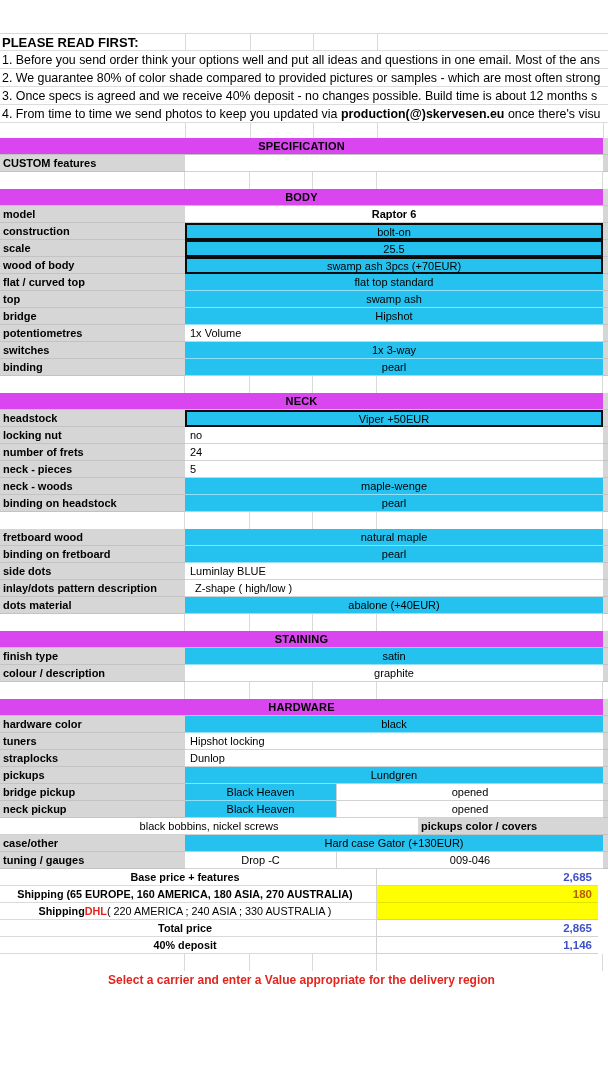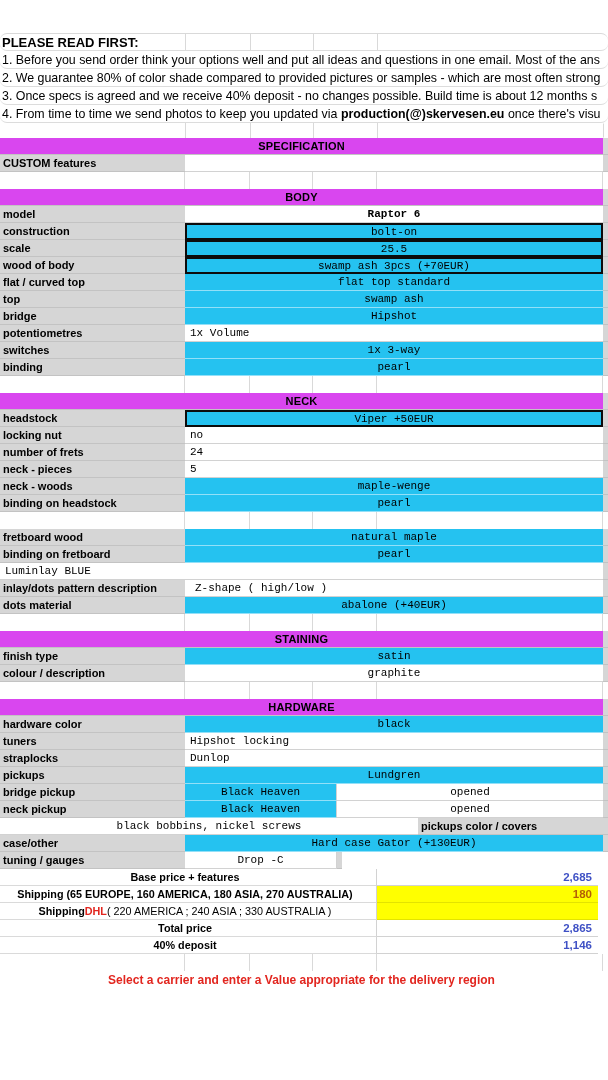--- a/index.html
+++ b/index.html
@@ -4,30 +4,30 @@
 <style>
   html,body{margin:0;padding:0;}
   body{
     width:608px;height:1080px;background:#ffffff;
     font-family:"Liberation Sans",sans-serif;color:#000;overflow:hidden;
   }
   .sheet{position:relative;width:608px;height:1080px;background:#fff;}
   .topgap{height:33px;}
   
   .notice-row{position:relative;height:18px;line-height:18px;white-space:nowrap;overflow:hidden;
-    border-bottom:1px solid #dcdcdc;box-sizing:border-box;padding-left:2px;font-size:12.4px;border-radius:7px;}
+    border-bottom:1px solid #dcdcdc;box-sizing:border-box;padding-left:2px;font-size:12.4px;}
   .notice-title{font-weight:bold;font-size:13px;border-top:1px solid #d9d9d9;}
   .seg-bold{font-weight:bold;}
   .tick{position:absolute;top:0;bottom:0;width:1px;background:#d9d9d9;}
   
   .row{display:flex;height:17px;box-sizing:border-box;font-size:11px;position:relative;}
   .cell{box-sizing:border-box;display:flex;align-items:center;overflow:hidden;white-space:nowrap;
     border-bottom:1px solid #d2d2d2;height:17px;}
   .label{width:185px;background:#d6d6d6;font-weight:bold;padding-left:3px;border-bottom:1px solid #c3c3c3;}
-  .val{flex:1;justify-content:center;font-family:Liberation Mono, monospace;}
+  .val{flex:1;justify-content:center;}
   .w128{width:152px;flex:none;}
   .bg-white{background:#fff;}
   .bg-cyan{background:#25c2f0;border-bottom:1px solid #93e0f8;}
   .bg-yellow{background:#ffff00;border-bottom:1px solid #e3e300;}
   .outline{border:2px solid #0c0c0c;}
   .align-left{justify-content:flex-start;padding-left:5px;}
   .indent{padding-left:10px;}
   .bold{font-weight:bold;}
   .divider-right{border-right:1px solid #d2d2d2;}
   .header-cell{width:603px;background:#d946ef;justify-content:center;font-weight:bold;
@@ -197,20 +197,21 @@
         <div class="cell label">fretboard wood</div>
         <div class="cell val bg-cyan">natural maple</div>
         <div class="edge"></div>
       </div>
       <div class="row">
         <div class="cell label">binding on fretboard</div>
         <div class="cell val bg-cyan">pearl</div>
         <div class="edge"></div>
       </div>
       <div class="row">
+        <div class="cell label">side dots</div>
         <div class="cell val bg-white align-left">Luminlay BLUE</div>
         <div class="edge"></div>
       </div>
       <div class="row">
         <div class="cell label">inlay/dots pattern description</div>
         <div class="cell val bg-white align-left indent">Z-shape ( high/low )</div>
         <div class="edge"></div>
       </div>
       <div class="row">
         <div class="cell label">dots material</div>
@@ -289,20 +290,21 @@
         <div class="edge"></div>
       </div>
       <div class="row">
         <div class="cell label">case/other</div>
         <div class="cell val bg-cyan">Hard case Gator (+130EUR)</div>
         <div class="edge"></div>
       </div>
       <div class="row">
         <div class="cell label">tuning / gauges</div>
         <div class="cell val bg-white w128 divider-right">Drop -C</div>
+        <div class="cell val bg-white">009-046</div>
         <div class="edge"></div>
       </div>
       <div class="row">
         <div class="cell price-label">
           <span class="seg-bold">Base price + features</span>
         </div>
         <div class="cell price-val bg-white c-blue">2,685</div>
         <div class="edge edge-white"></div>
       </div>
       <div class="row">

